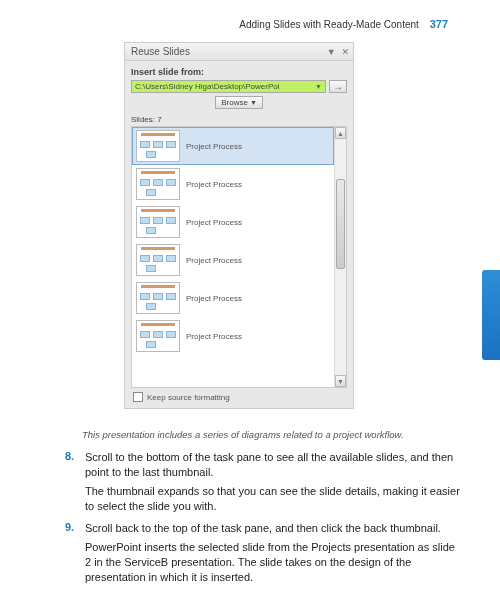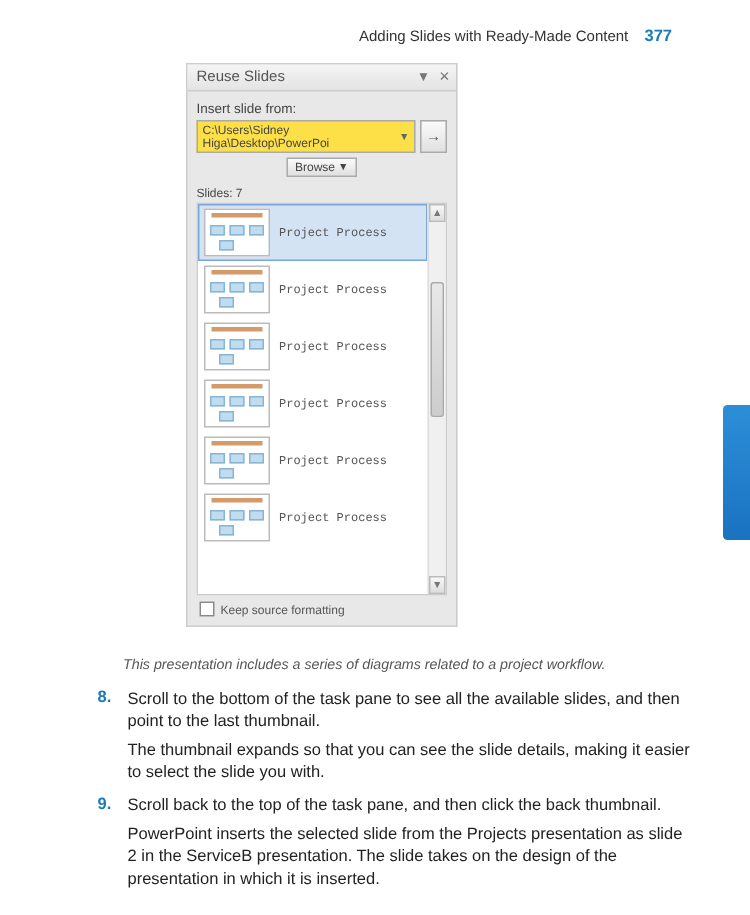--- a/index.html
+++ b/index.html
@@ -23,42 +23,42 @@
       position: absolute;
       right: 0;
       top: 270px;
       width: 18px;
       height: 90px;
       background: linear-gradient(#2d8ed8, #1a72c0);
       border-radius: 3px 0 0 3px;
     }
     .pane-wrap {
       margin: 12px 0 0 124px;
-      width: 181px;
+      width: 230px;
       border: 1px solid #ccc;
       background: #e8e8e8;
       font-size: 9px;
     }
     .pane-title {
       display: flex;
       justify-content: space-between;
       align-items: center;
       padding: 3px 4px 3px 6px;
       font-size: 10px;
       color: #555;
       background: linear-gradient(#f4f4f4, #e4e4e4);
       border-bottom: 1px solid #ccc;
     }
     .pane-title .controls span { font-size: 9px; color: #777; margin-left: 3px; }
     .pane-body { padding: 6px 6px 4px 6px; }
-    .section-label { font-weight: 400; font-size: 9px; color: #444; margin-bottom: 3px; }
+    .section-label { font-weight: 700; font-size: 9px; color: #444; margin-bottom: 3px; }
     .path-row { display: flex; gap: 3px; margin-bottom: 3px; }
     .path-input {
       flex: 1;
-      background: #fde047;
+      background: #bef264;
       border: 1px solid #aaa;
       padding: 1px 3px;
       font-size: 8px;
       color: #444;
       display: flex;
       justify-content: space-between;
       align-items: center;
     }
     .path-input .caret { font-size: 7px; color: #666; }
     .arrow-btn {
@@ -105,21 +105,21 @@
       border: 1px solid #bbb;
       position: relative;
       overflow: hidden;
     }
     .thumb .tbar { position: absolute; top: 2px; left: 4px; right: 4px; height: 3px; background: #d49a6a; }
     .thumb .blk { position: absolute; background: #c0ddf0; border: 1px solid #88b4d6; }
     .b1 { top: 10px; left: 3px; width: 10px; height: 7px; }
     .b2 { top: 10px; left: 16px; width: 10px; height: 7px; }
     .b3 { top: 20px; left: 9px; width: 10px; height: 7px; }
     .b4 { top: 10px; left: 29px; width: 10px; height: 7px; }
-    .slide-label { font-size: 8px; color: #555; font-family: Liberation Mono, monospace; }
+    .slide-label { font-size: 8px; color: #555; }
     .scrollbar {
       width: 12px;
       background: #f0f0f0;
       border-left: 1px solid #ddd;
       display: flex;
       flex-direction: column;
     }
     .sb-btn { height: 12px; background: linear-gradient(#f8f8f8, #ddd); border: 1px solid #bbb; font-size: 7px; display:flex; align-items:center; justify-content:center; color:#777; }
     .sb-track { flex:1; position: relative; }
     .sb-thumb { position: absolute; top: 40px; left: 1px; right: 1px; height: 90px; background: linear-gradient(#e8e8e8, #ccc); border: 1px solid #aaa; border-radius: 2px; }

